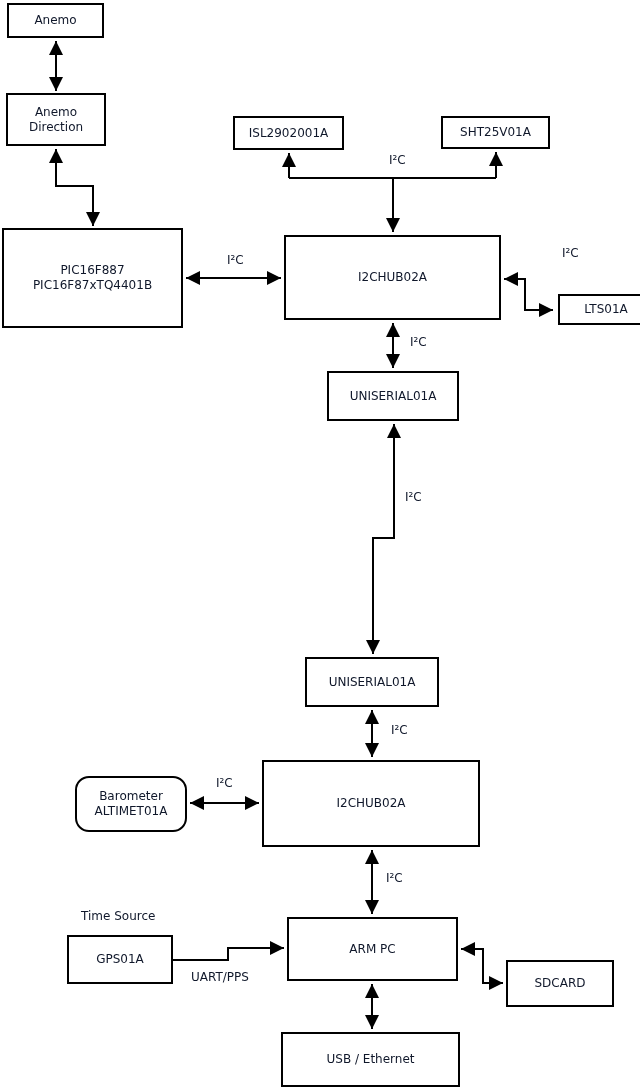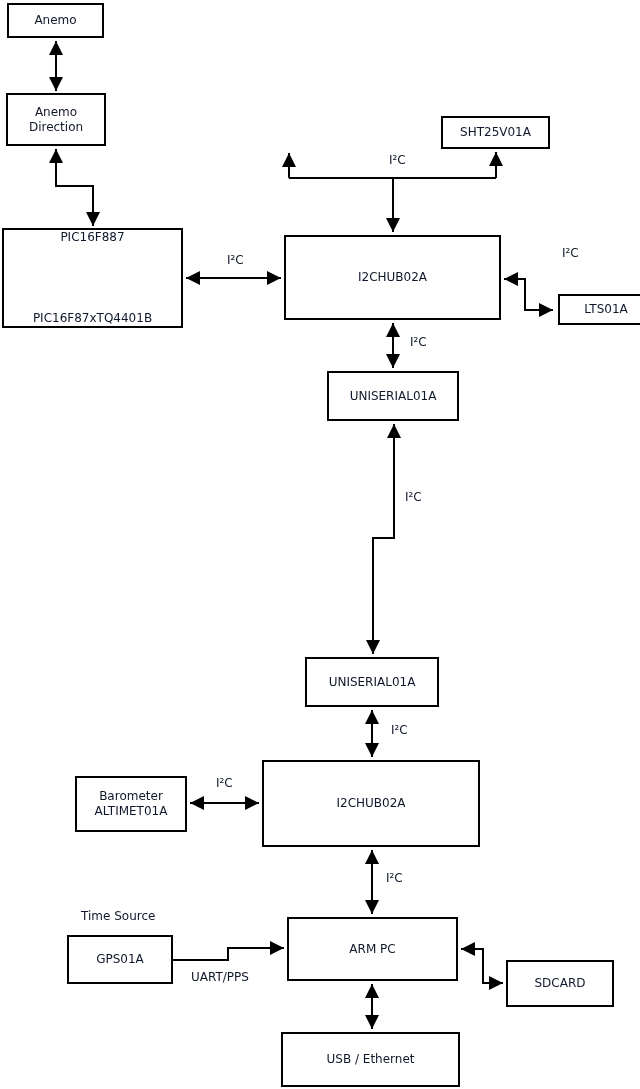--- a/index.html
+++ b/index.html
@@ -33,29 +33,29 @@
   }
   .lbl {
     position: absolute;
     font-size: 12px;
     line-height: 13px;
     white-space: nowrap;
   }
   
   .n-anemo      { left:7px;   top:3px;    width:97px;  height:35px; }
   .n-wind       { left:6px;   top:93px;   width:100px; height:53px; }
-  .n-pic        { left:2px;   top:228px;  width:181px; height:100px;justify-content:space-between; }
+  .n-pic        { left:2px;   top:228px;  width:181px; height:100px; }
   .n-isl        { left:233px; top:116px;  width:111px; height:34px; }
   .n-sht        { left:441px; top:116px;  width:109px; height:33px; }
   .n-hub1       { left:284px; top:235px;  width:217px; height:85px; }
   .n-lts        { left:558px; top:294px;  width:96px;  height:31px; }
   .n-uni1       { left:327px; top:371px;  width:132px; height:50px; }
   .n-uni2       { left:305px; top:657px;  width:134px; height:50px; }
   .n-hub2       { left:262px; top:760px;  width:218px; height:87px; }
-  .n-baro       { left:75px;  top:776px;  width:112px; height:56px; }
+  .n-baro       { left:75px;  top:776px;  width:112px; height:56px;border-radius:14px; }
   .n-gps        { left:67px;  top:935px;  width:106px; height:49px; }
   .n-arm        { left:287px; top:917px;  width:171px; height:64px; }
   .n-sdcard     { left:506px; top:960px;  width:108px; height:47px; }
   .n-usb        { left:281px; top:1032px; width:179px; height:55px; }
   
   .l-i2c-top        { left:389px; top:154px; }
   .l-i2c-pic-hub1   { left:227px; top:254px; }
   .l-i2c-hub1-right { left:562px; top:247px; }
   .l-i2c-hub1-uni1  { left:410px; top:336px; }
   .l-i2c-uni-link   { left:405px; top:491px; }
@@ -101,20 +101,23 @@
   <div class="node n-wind">
     <span>Anemo</span>
     <span>Direction</span>
   </div>
 
   <div class="node n-pic">
     <span>PIC16F887</span>
     <span>PIC16F87xTQ4401B</span>
   </div>
 
+  <div class="node n-isl">
+    <span>ISL2902001A</span>
+  </div>
 
   <div class="node n-sht">
     <span>SHT25V01A</span>
   </div>
 
   <div class="node n-hub1">
     <span>I2CHUB02A</span>
   </div>
 
   <div class="node n-lts">

